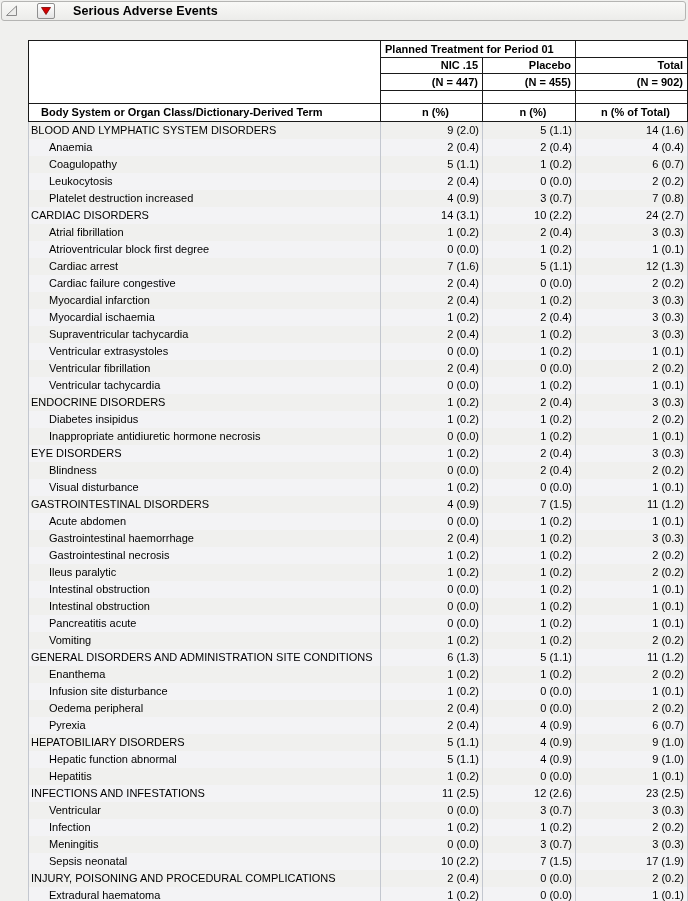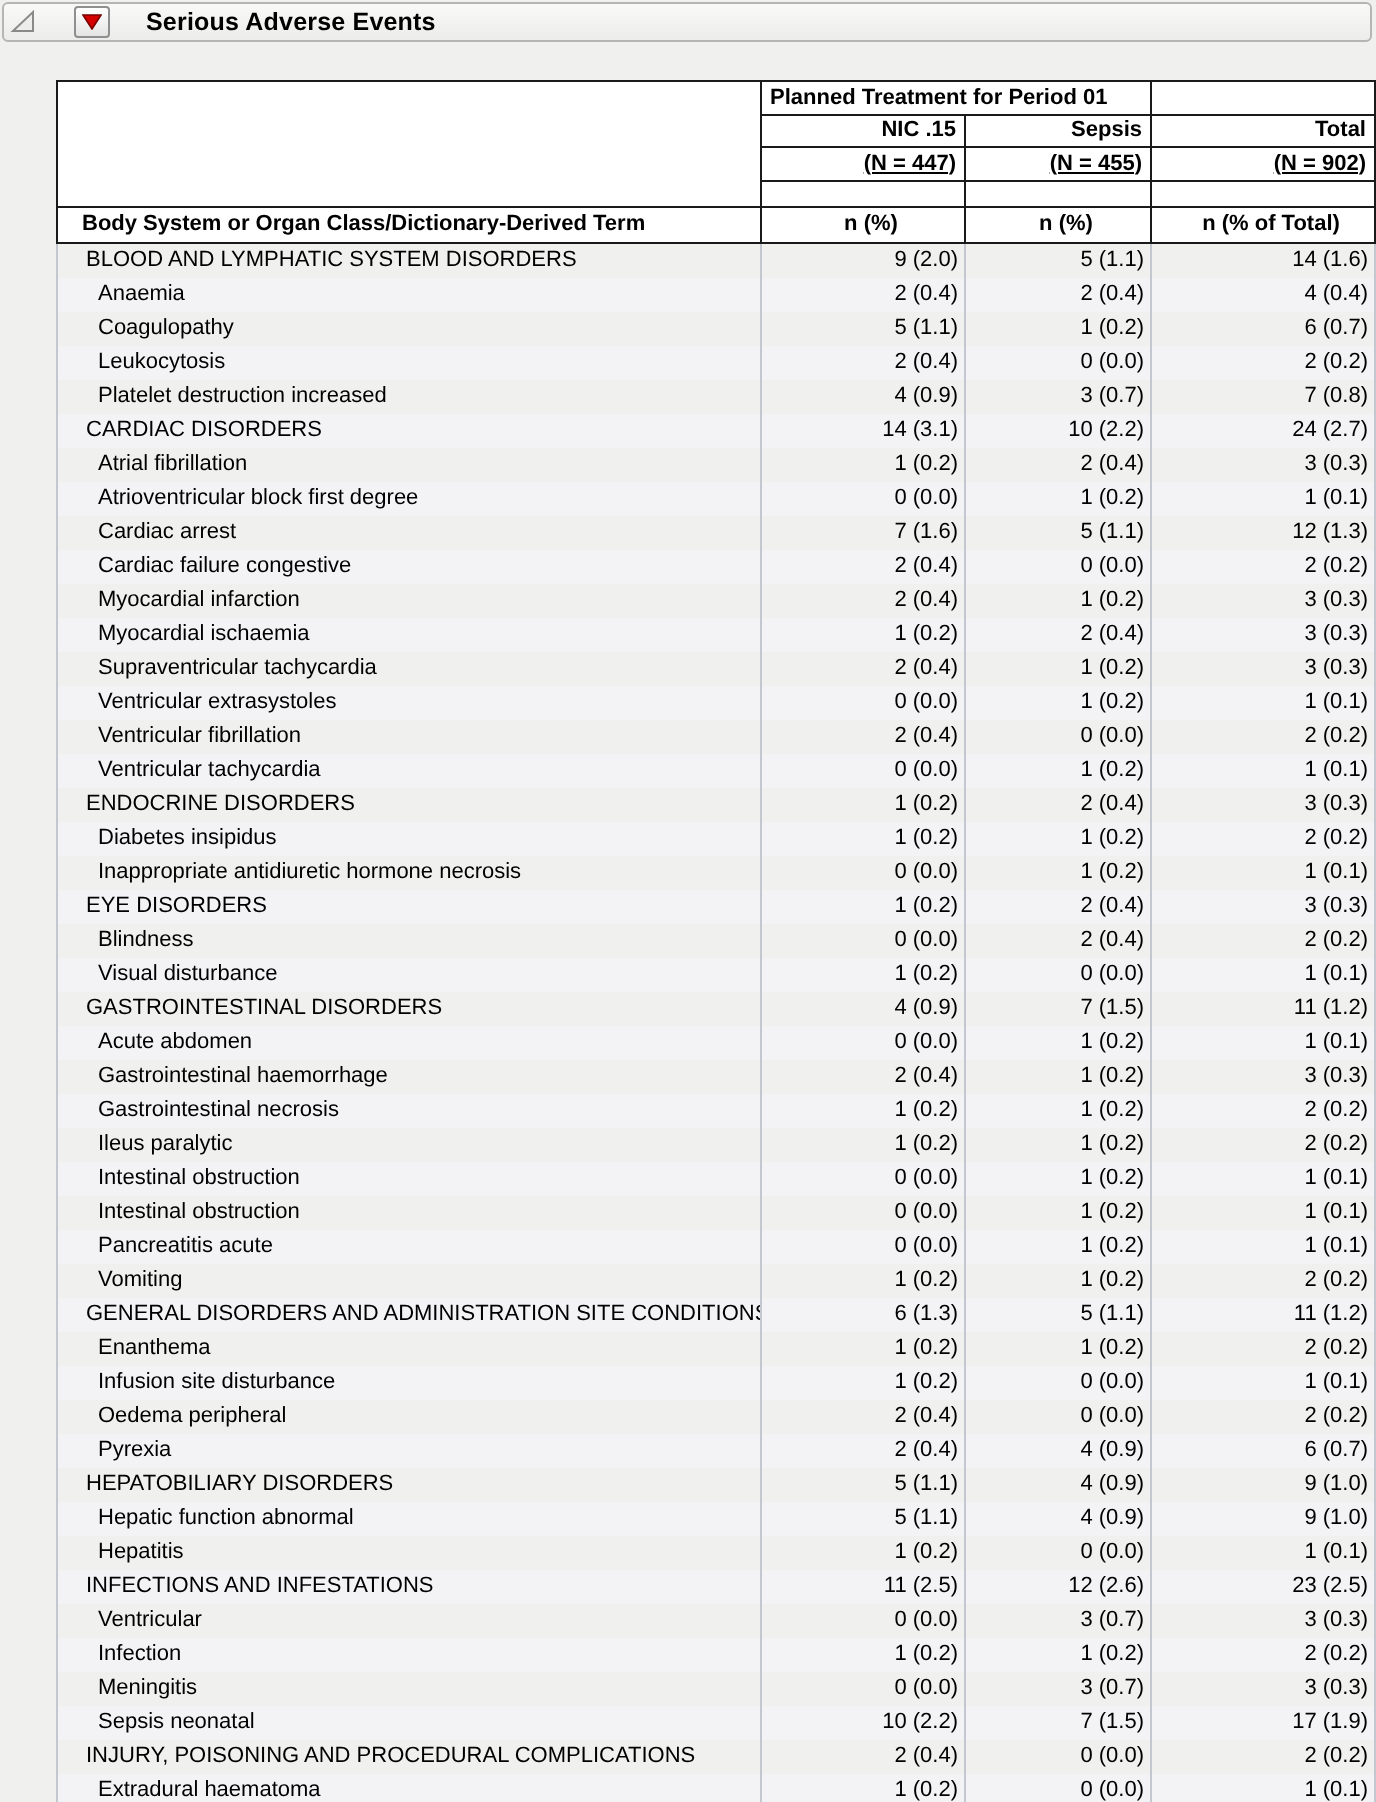--- a/index.html
+++ b/index.html
@@ -45,36 +45,36 @@
   thead th {
     border: 1px solid #1a1a1a;
     background: #fff;
     font-weight: bold;
     padding: 0 4px;
     white-space: nowrap; overflow: hidden;
     line-height: 15px;
   }
   tr.h-a th { height: 17px; }
   tr.h-b th { height: 16px; }
-  tr.h-c th { height: 17px; text-decoration: underline; }
+  tr.h-c th { height: 17px; }
   tr.h-d th { height: 13px; }
   tr.h-e th { height: 18px; padding-left: 12px; }
   th.al { text-align: left; }
   th.ar { text-align: right; }
   th.ac { text-align: center; }
 
   tbody td {
     border-left: 1px solid #c3c7cf;
     border-right: 1px solid #c3c7cf;
     padding: 0 4px;
     height: 17px; line-height: 16px;
     white-space: nowrap; overflow: hidden;
   }
   tbody tr.stripe td { background: #f3f3f5; }
-  tbody td.term { text-align: left; padding-left: 14px; }
+  tbody td.term { text-align: left; padding-left: 2px; }
   tbody tr.pt td.term { padding-left: 20px; }
   tbody td.num { text-align: right; padding-right: 3px; }
 </style>
 </head>
 <body>
 
 <div class="outline-bar">
   <svg class="disclosure" viewBox="0 0 14 14">
     <polygon points="11.5,2 11.5,11.5 1.5,11.5" fill="#ededeb" stroke="#8a8a8a" stroke-width="1"></polygon>
   </svg>
@@ -94,21 +94,21 @@
       <col class="c-tot">
   </colgroup>
   <thead>
     <tr class="h-a">
       <th class="al" rowspan="4"></th>
       <th class="al" colspan="2">Planned Treatment for Period 01</th>
       <th></th>
     </tr>
     <tr class="h-b">
       <th class="ar">NIC .15</th>
-      <th class="ar">Sepsis</th>
+      <th class="ar">Placebo</th>
       <th class="ar">Total</th>
     </tr>
     <tr class="h-c">
       <th class="ar">(N = 447)</th>
       <th class="ar">(N = 455)</th>
       <th class="ar">(N = 902)</th>
     </tr>
     <tr class="h-d">
       <th></th>
       <th></th>

